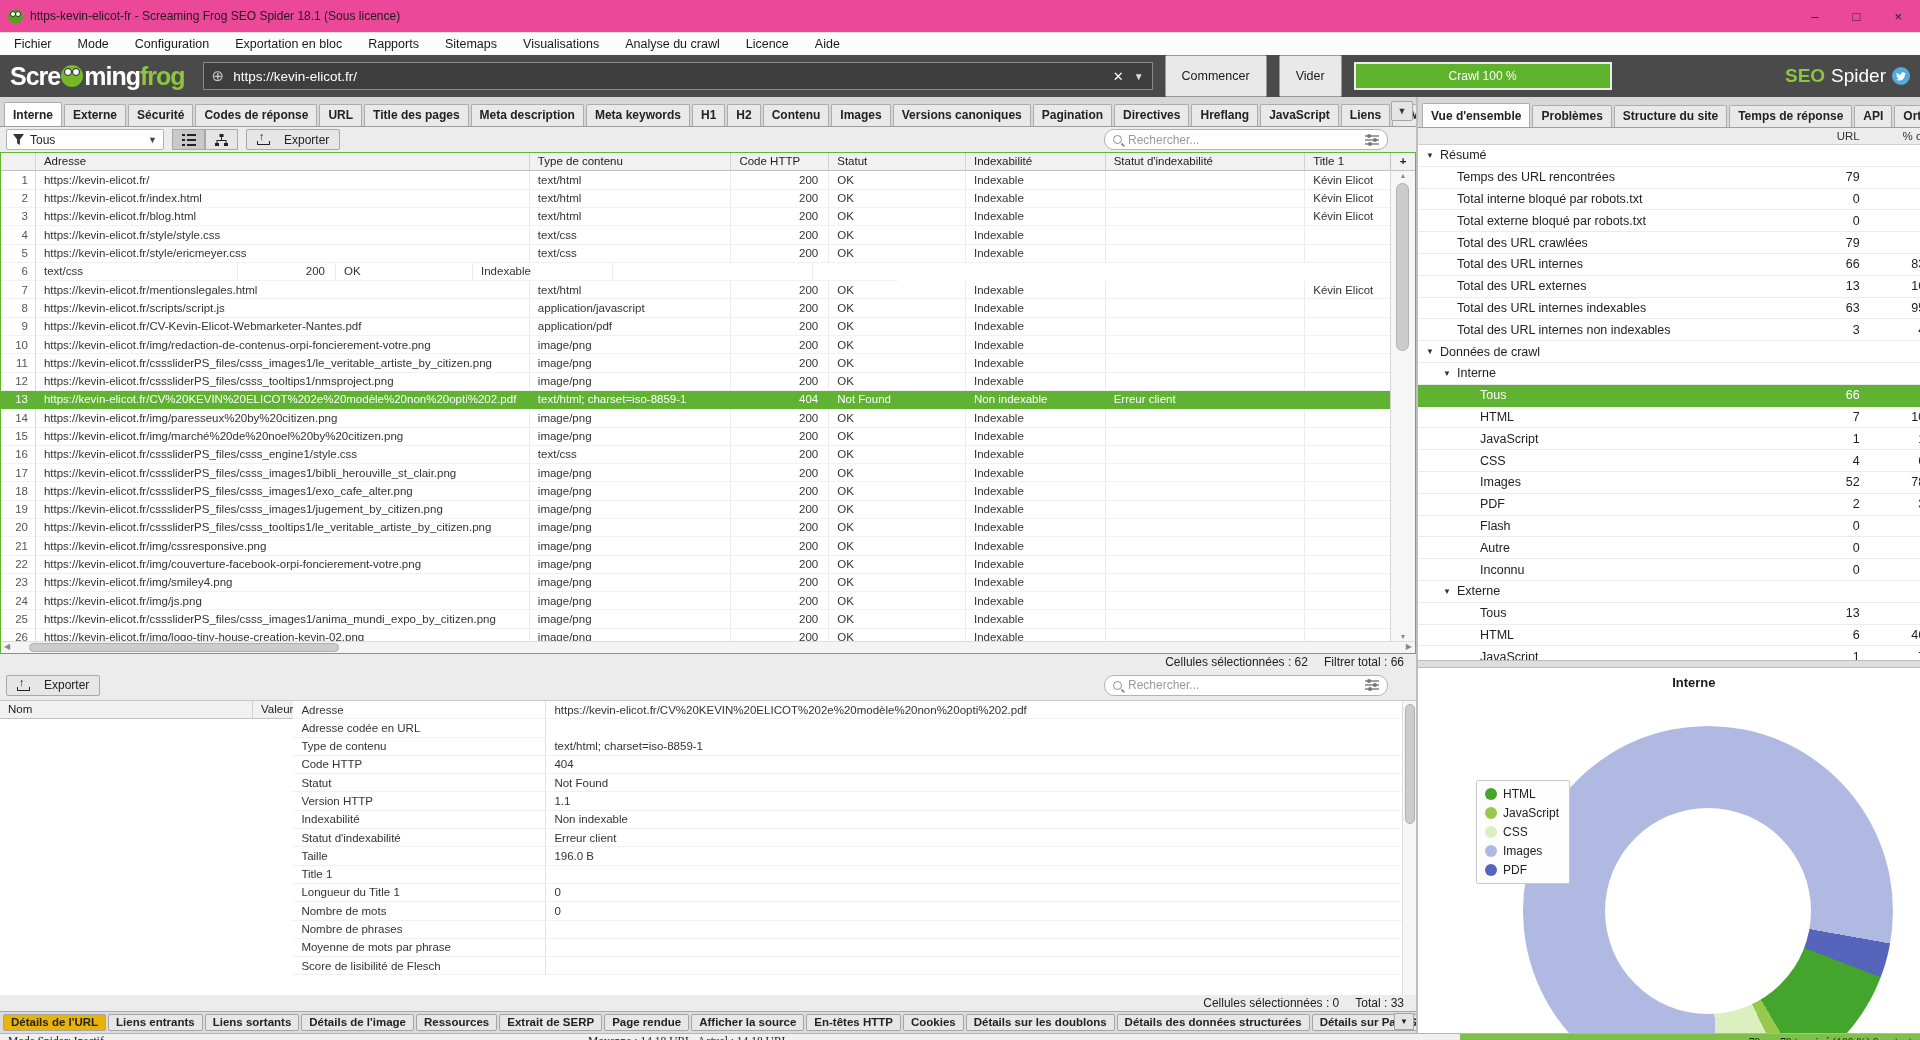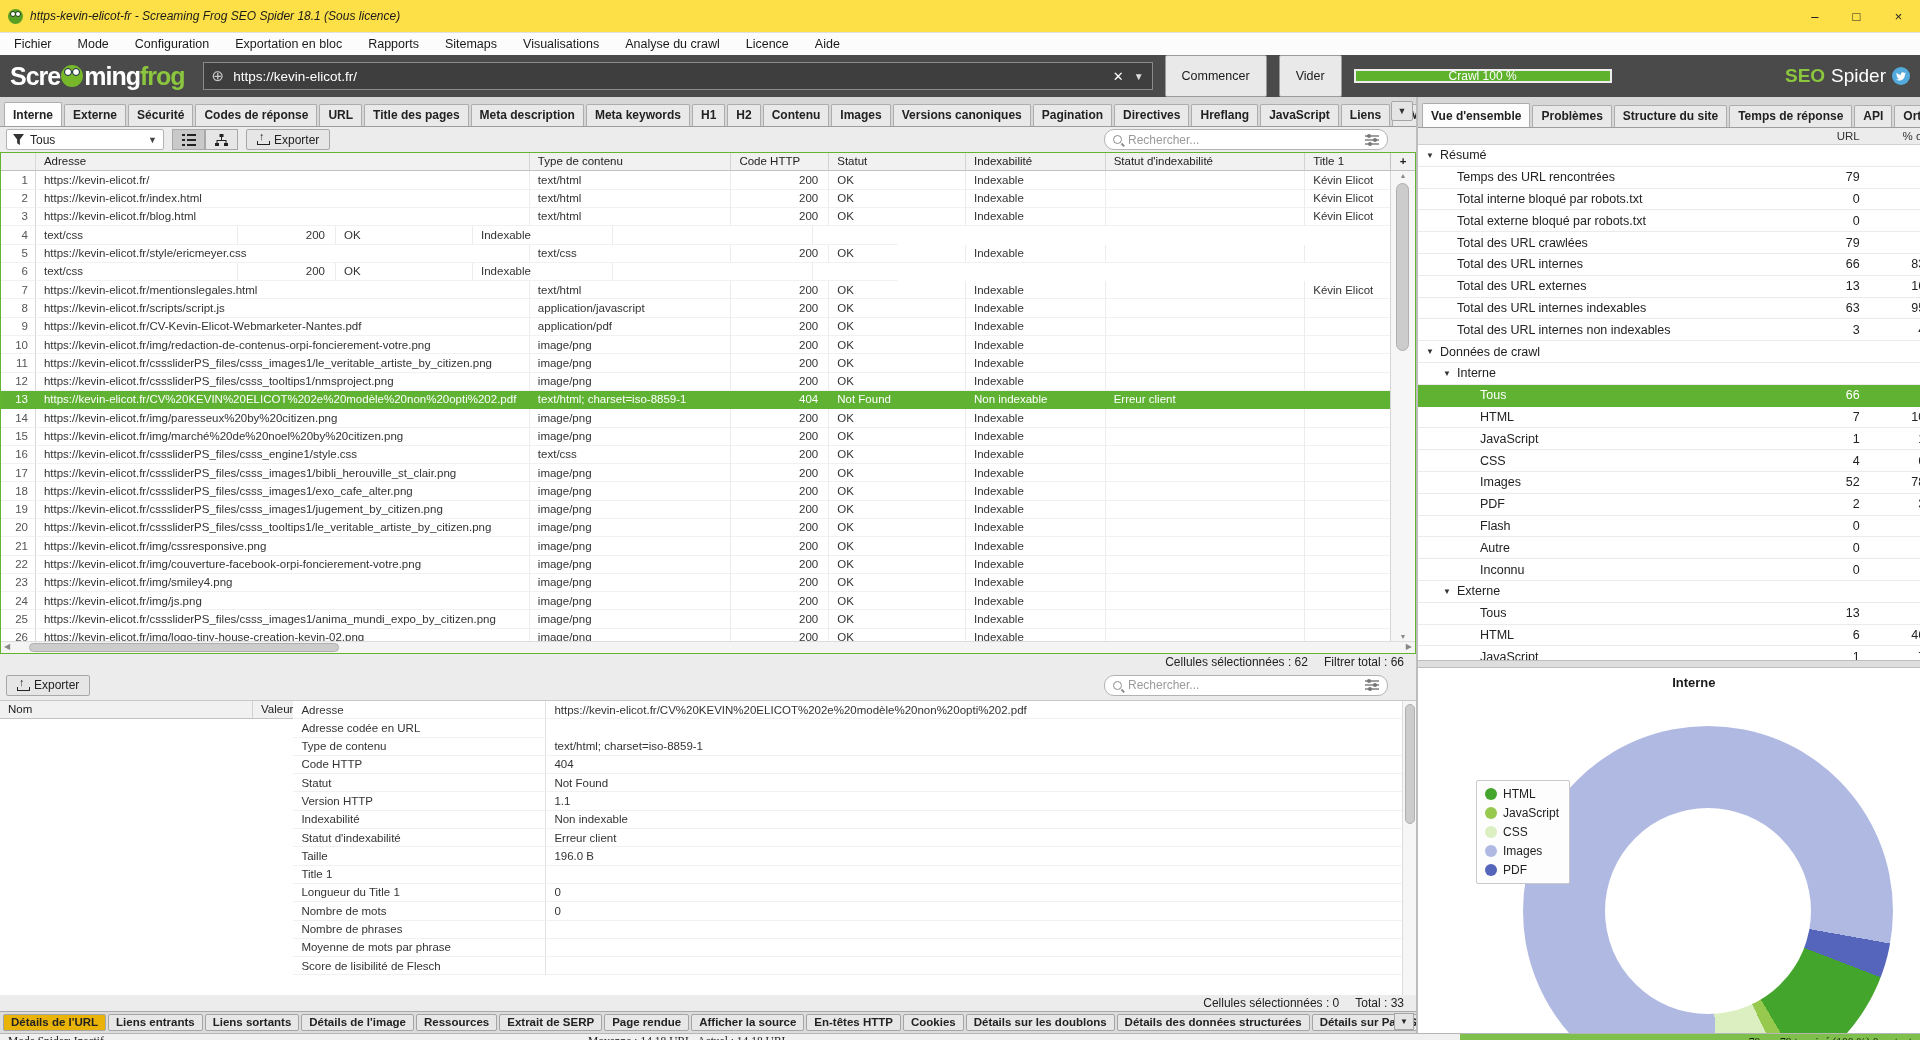--- a/index.html
+++ b/index.html
@@ -1,20 +1,20 @@
 <!DOCTYPE html>
 <html><head>
 <meta charset="utf-8">
 <style>
   * { margin:0; padding:0; box-sizing:border-box; }
   html,body { width:1920px; height:1040px; overflow:hidden; background:#ececec;
     font-family:"Liberation Sans","DejaVu Sans",sans-serif; font-size:12px; color:#222; }
 
   
-  .titlebar { height:24px; background:#fde047; display:flex; align-items:center; padding:16px 8px; border-bottom:1px solid #e0e0e0;font-style:italic; }
+  .titlebar { height:24px; background:#ec4899; display:flex; align-items:center; padding:16px 8px; border-bottom:1px solid #e0e0e0; }
   .app-icon { width:15px; height:15px; border-radius:50%; background:#57a024; position:relative; margin-right:7px; flex:none; }
   .app-icon:before, .app-icon:after { content:""; position:absolute; top:2px; width:4px; height:4px; border-radius:50%; background:#fff; border:1px solid #1c3a0c; }
   .app-icon:before { left:2px; } .app-icon:after { right:2px; }
   .title-text { font-size:12px; color:#1a1a1a; }
   .win-controls { margin-left:auto; display:flex; gap:34px; margin-right:10px; color:#222; font-size:13px; }
   .win-controls span { cursor:default; }
 
   
   .menubar { height:22px; background:#fcfcfc; display:flex; align-items:center; gap:26px; padding:0 14px; }
   .menu-item { font-size:12.5px; color:#1a1a1a; }
@@ -26,21 +26,21 @@
   .logo .frog-ball:before, .logo .frog-ball:after { content:""; position:absolute; top:3px; width:6px; height:6px; background:#fff; border:1.5px solid #123; border-radius:50%; }
   .logo .frog-ball:before { left:3px; } .logo .frog-ball:after { right:3px; }
   .logo .green { color:#8bc63e; }
   .urlbox { width:950px; height:28px; background:#3e3e3e; border:1px solid #8a8a8a; display:flex; align-items:center; padding:0 8px; color:#eee; }
   .globe { color:#c9c9c9; font-size:15px; margin-right:9px; }
   .url-text { flex:1; font-size:13.5px; color:#fff; white-space:nowrap; overflow:hidden; }
   .url-clear { color:#fff; font-weight:bold; margin:0 10px; font-size:13px; }
   .url-caret { color:#ddd; font-size:10px; }
   .tb-btn { height:42px; background:#e9e9e9; border:1px solid #9b9b9b; border-radius:2px; color:#1a1a1a;
     font-size:12.5px; padding:0 16px; margin-left:12px; display:flex; align-items:center; flex:none; }
-  .crawlbar { width:258px; height:14px; border:2px solid #ededed; background:#5fb22c; margin-left:12px;
+  .crawlbar { width:258px; height:28px; border:2px solid #ededed; background:#5fb22c; margin-left:12px;
     display:flex; align-items:center; justify-content:center; color:#fff; font-size:12px; flex:none; }
   .brand { margin-left:auto; display:flex; align-items:center; gap:6px; flex:none; }
   .brand .seo { color:#8bc63e; font-size:19px; font-weight:bold; }
   .brand .spider { color:#fff; font-size:19px; }
   .tw { width:18px; height:18px; border-radius:50%; background:#53aadc; display:flex; align-items:center; justify-content:center; }
   .tw svg { width:10px; height:9px; fill:#fff; }
 
   
   .content { display:flex; height:936px; }
   .left { width:1418px; border-right:2px solid #bdbdbd; display:flex; flex-direction:column; background:#ececec; }
@@ -59,21 +59,21 @@
   .filterrow { height:25px; display:flex; align-items:center; padding:2px 6px; gap:8px; background:#ececec; }
   .dropdown { width:158px; height:21px; background:#fff; border:1px solid #b3b3b3; border-radius:2px;
     display:flex; align-items:center; padding:0 6px; gap:6px; }
   .dropdown .lbl { flex:1; font-size:12px; }
   .funnel { width:11px; height:11px; }
   .caret { font-size:9px; color:#444; }
   .viewbtns { display:flex; }
   .vbtn { width:33px; height:21px; border:1px solid #a8a8a8; background:#e6e6e6; display:flex; align-items:center; justify-content:center; }
   .vbtn.active { background:#c9c9c9; }
   .export-btn { height:21px; border:1px solid #a8a8a8; background:#e6e6e6; border-radius:2px; display:flex;
-    align-items:center; gap:6px; padding:0 10px; font-size:12px; }
+    align-items:center; gap:16px; padding:0 10px; font-size:12px; }
   .up-ico { width:11px; height:11px; position:relative; }
   .up-ico:before { content:"↑"; position:absolute; top:-4px; left:2px; font-size:11px; font-weight:bold; }
   .up-ico:after { content:""; position:absolute; bottom:0; left:0; width:11px; height:3px; border:1px solid #222; border-top:none; }
   .searchbox { width:284px; height:21px; margin-left:auto; margin-right:22px; background:#fff;
     border:1px solid #b3b3b3; border-radius:10px; display:flex; align-items:center; padding:0 8px; gap:6px; }
   .mag { width:9px; height:9px; border:1.5px solid #8d8d8d; border-radius:50%; position:relative; flex:none; }
   .mag:after { content:""; position:absolute; width:4px; height:1.5px; background:#8d8d8d; transform:rotate(45deg); left:7px; top:8px; }
   .search-ph { flex:1; color:#9a9a9a; font-size:12px; }
   .sliders { width:14px; height:12px; flex:none; }
 
@@ -342,20 +342,21 @@
               <div class="c w2">text/html</div>
               <div class="c w3">200</div>
               <div class="c w4">OK</div>
               <div class="c w5">Indexable</div>
               <div class="c w6"></div>
               <div class="c w7">Kévin Elicot</div>
             </div>
 
             <div class="trow">
               <div class="c w0">4</div>
+              <div class="c w1">https://kevin-elicot.fr/style/style.css</div>
               <div class="c w2">text/css</div>
               <div class="c w3">200</div>
               <div class="c w4">OK</div>
               <div class="c w5">Indexable</div>
               <div class="c w6"></div>
               <div class="c w7"></div>
             </div>
 
             <div class="trow">
               <div class="c w0">5</div>

